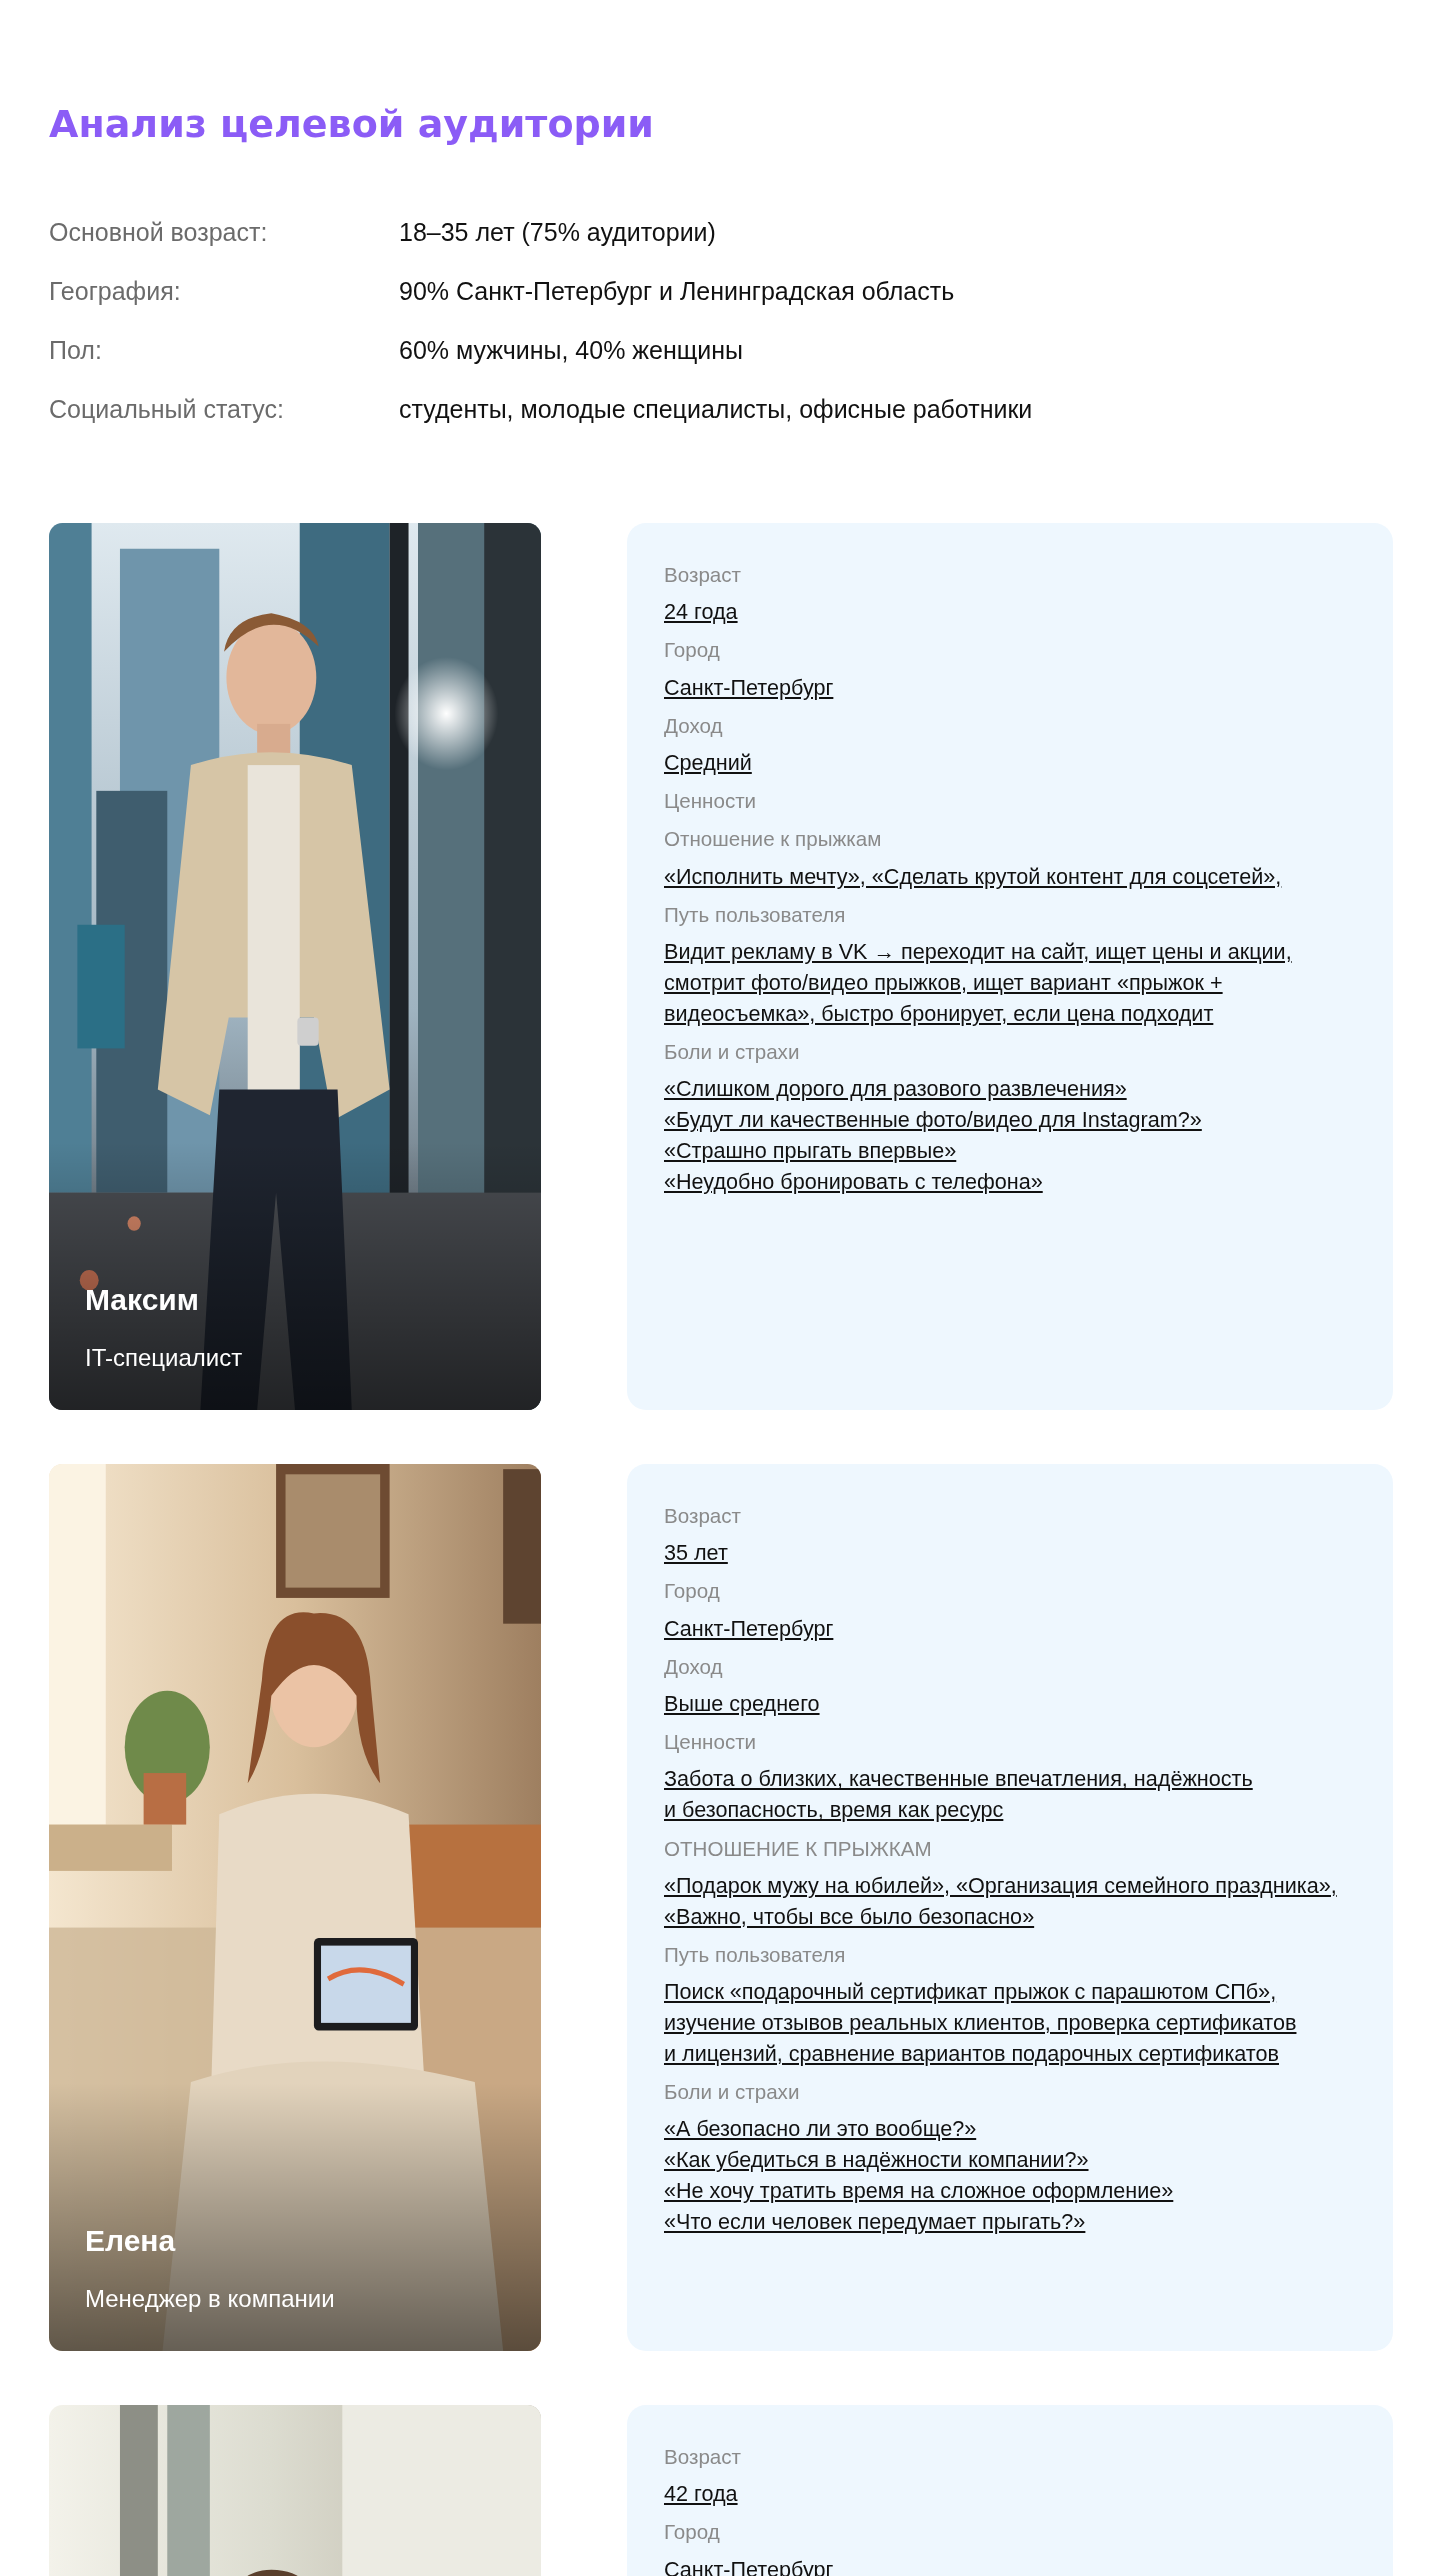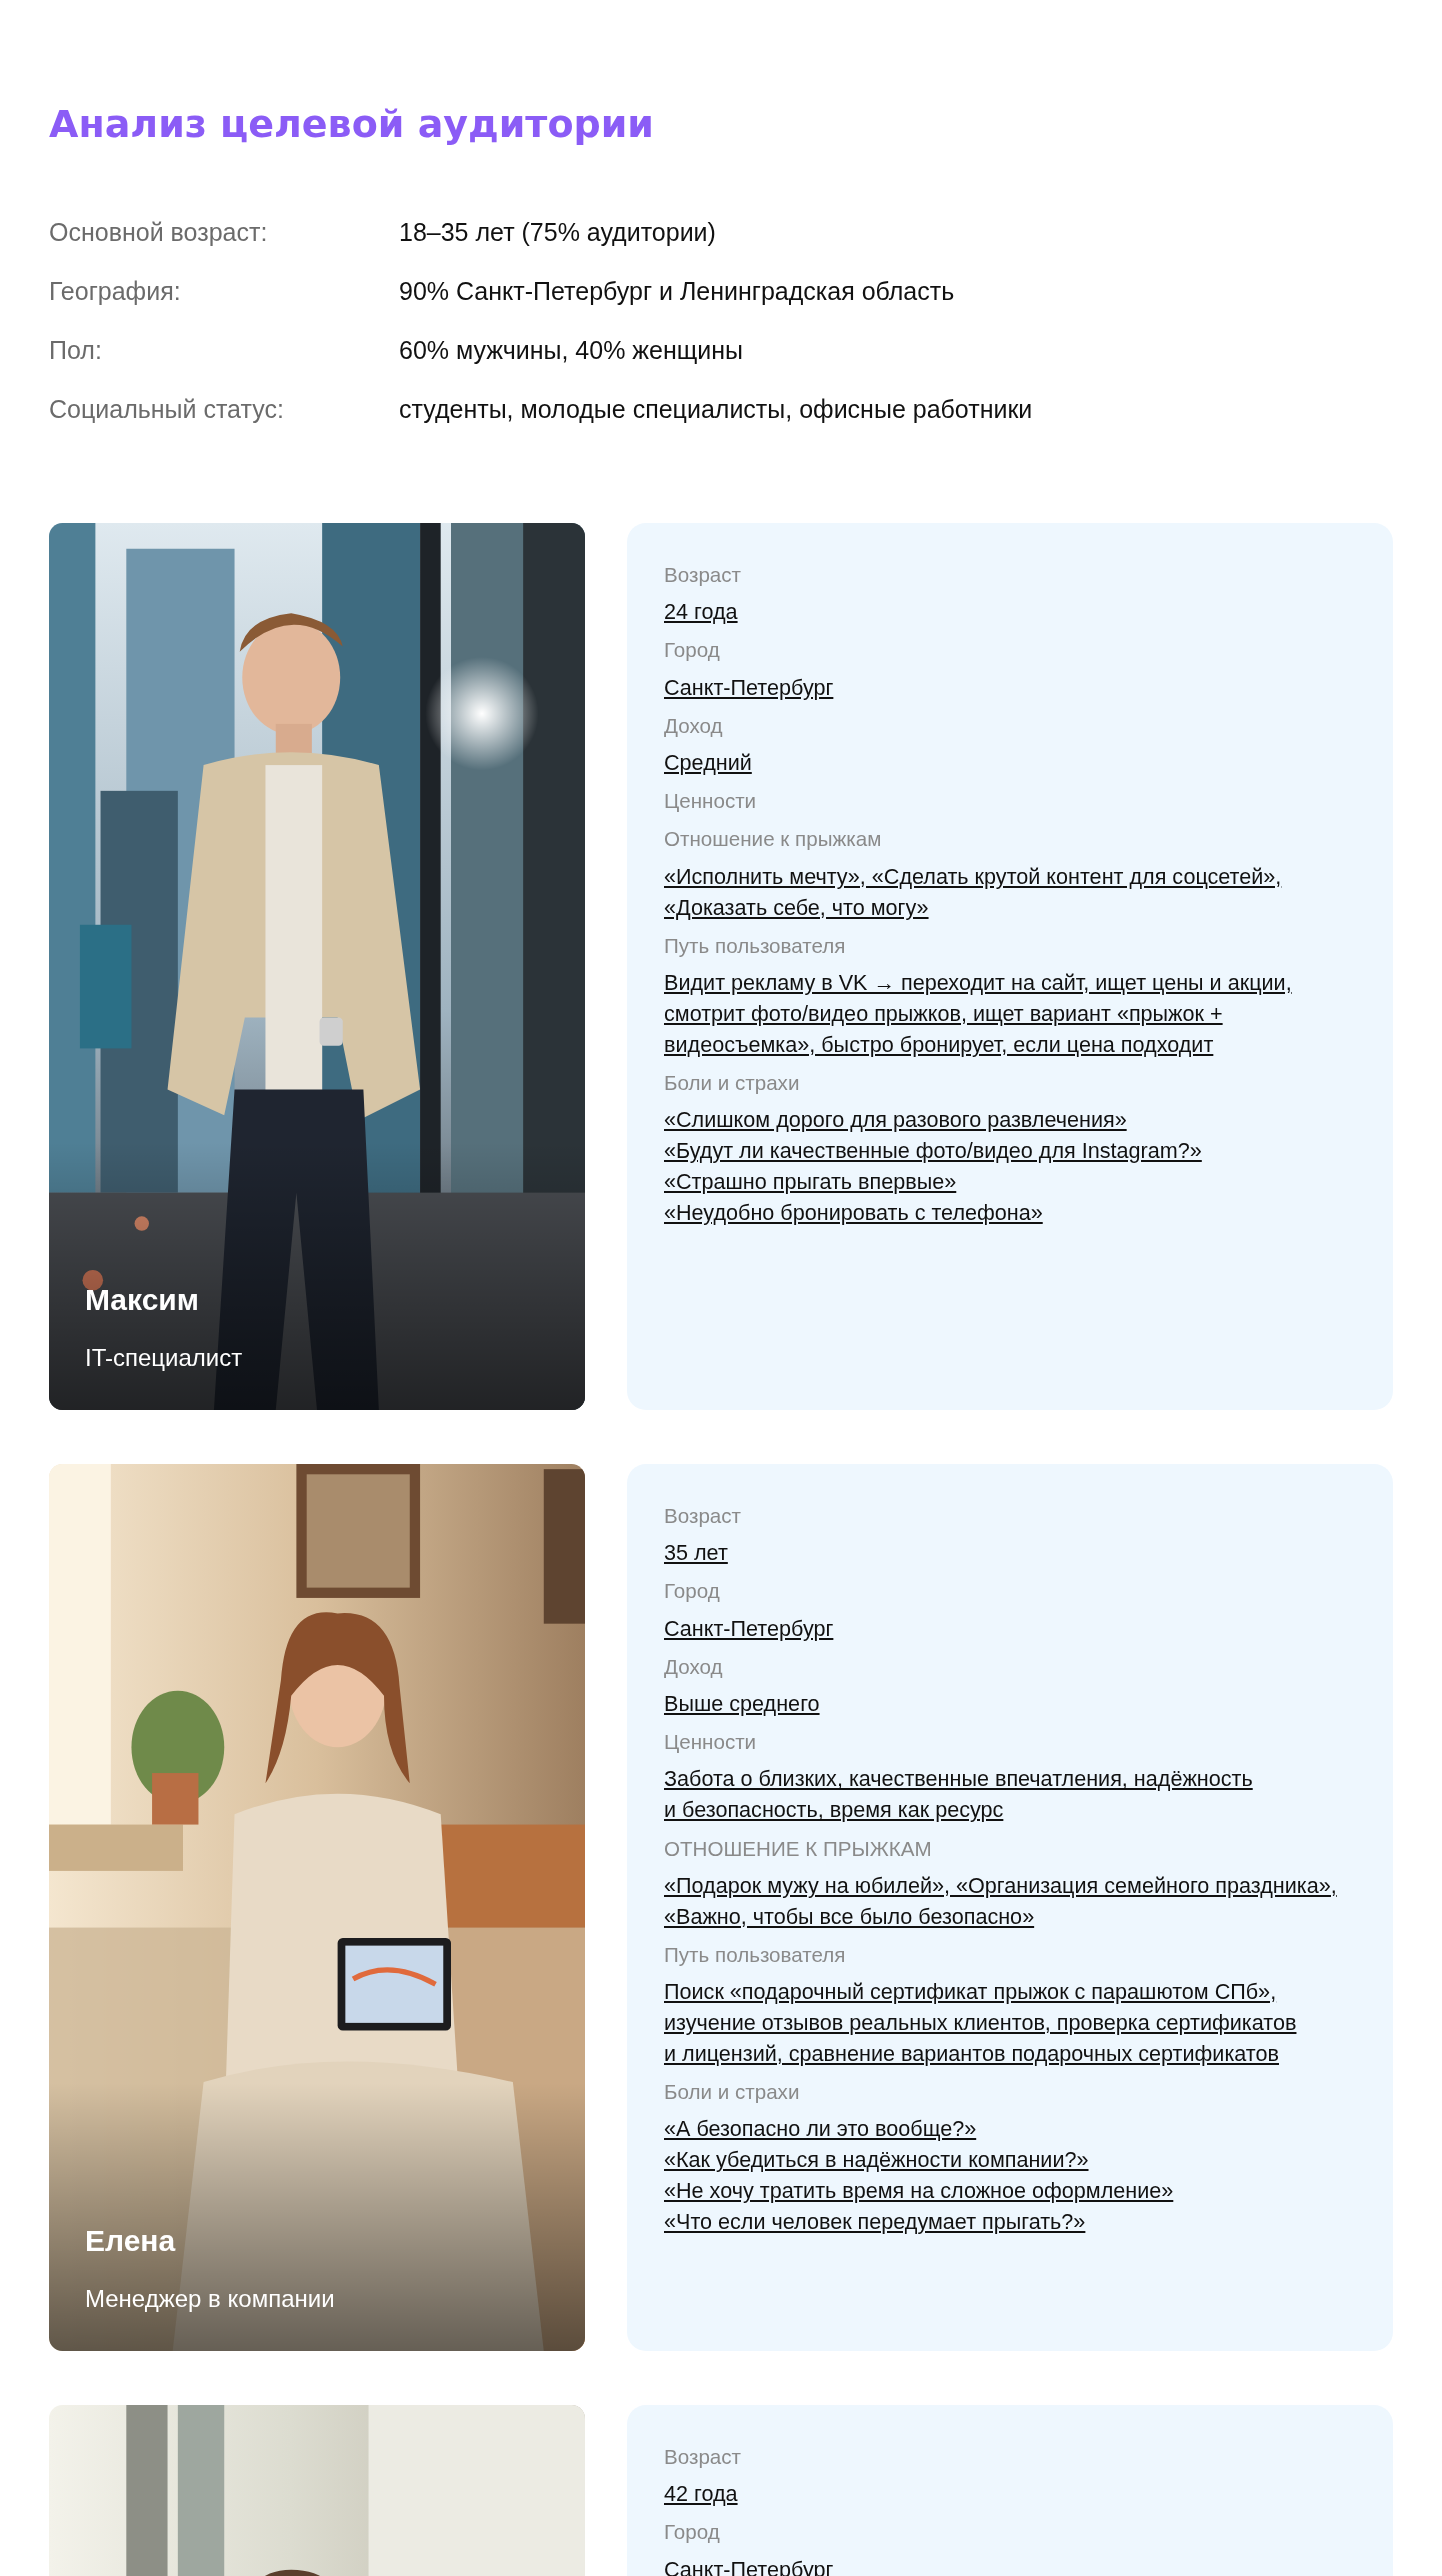--- a/index.html
+++ b/index.html
@@ -48,21 +48,21 @@
     .persona {
       position: absolute;
       left: 49px;
       width: 1343px;
       height: 887px;
     }
     .photo-card {
       position: absolute;
       left: 0;
       top: 0;
-      width: 536px;
+      width: 492px;
       height: 887px;
       border-radius: 13.4px;
       overflow: hidden;
     }
     .photo-card svg.scene {
       position: absolute;
       left: 0; top: 0;
       width: 100%; height: 100%;
     }
     .photo-shade {
@@ -191,21 +191,20 @@
       <div class="field-label">Доход</div>
       <div class="field-value">Средний</div>
     </div>
     <div class="field">
       <div class="field-label">Ценности</div>
     </div>
     <div class="field">
       <div class="field-label">Отношение к прыжкам</div>
       <div class="field-value">
         <span class="line">«Исполнить мечту», «Сделать крутой контент для соцсетей»,</span>
-        <span class="line">«Доказать себе, что могу»</span>
       </div>
     </div>
     <div class="field">
       <div class="field-label">Путь пользователя</div>
       <div class="field-value">
         <span class="line">Видит рекламу в VK → переходит на сайт, ищет цены и акции,</span>
         <span class="line">смотрит фото/видео прыжков, ищет вариант «прыжок +</span>
         <span class="line">видеосъемка», быстро бронирует, если цена подходит</span>
       </div>
     </div>

